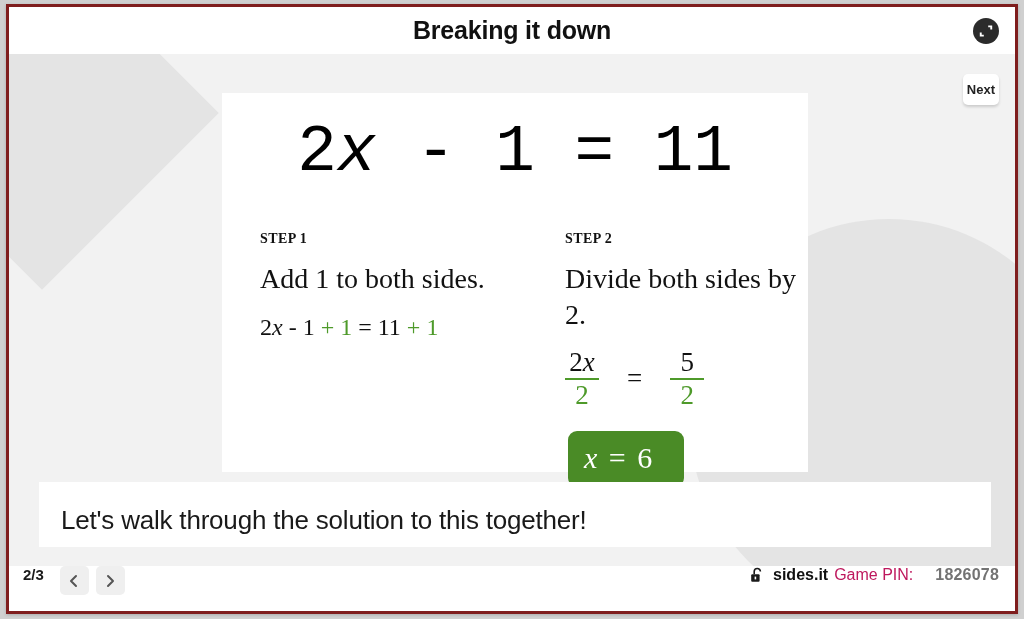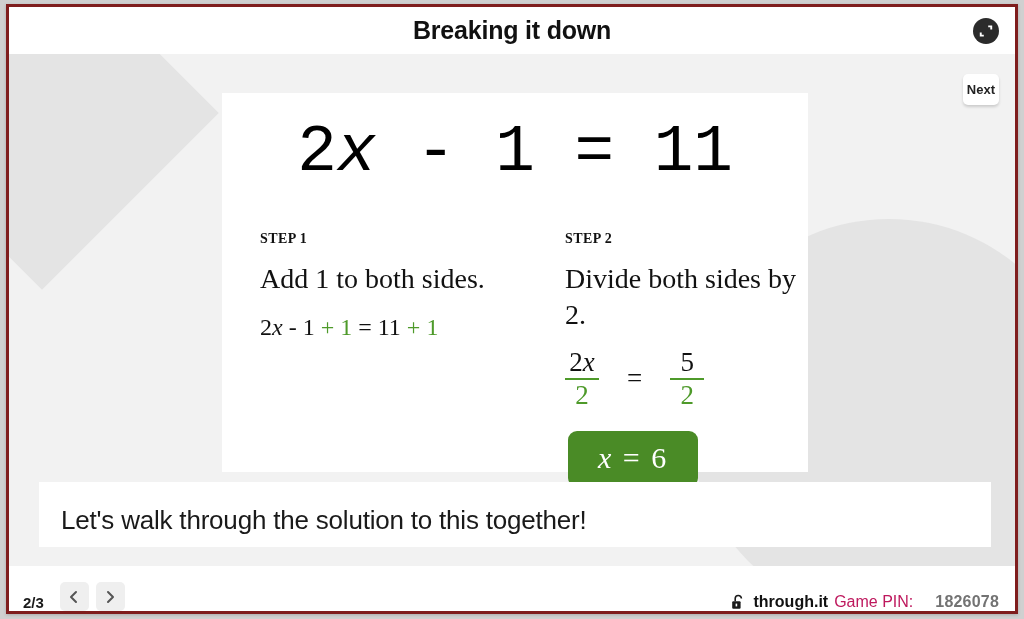--- a/index.html
+++ b/index.html
@@ -211,21 +211,21 @@
   
   .answer-pill {
     display: inline-block;
     margin-top: 21px;
     margin-left: 3px;
     background: #4a8b26;
     border-radius: 9px;
     color: #ffffff;
     font-family: "Liberation Serif", "DejaVu Serif", serif;
     font-size: 30px;
-    padding: 10px 30px 12px 30px;
+    padding: 10px 30px 12px 16px;
     letter-spacing: 2px;
   }
   .answer-pill .v { font-style: italic; }
 
   
   .caption {
     position: absolute;
     left: 30px;
     top: 428px;
     width: 952px;
@@ -245,23 +245,23 @@
 
   
   .bottombar {
     position: absolute;
     left: 0;
     bottom: 0;
     width: 100%;
     height: 45px;
     background: #ffffff;
     display: flex;
-    align-items: flex-end;
+    align-items: flex-start;
     box-sizing: border-box;
-    padding: 0 16px 0 14px;
+    padding: 0 16px 8px 14px;
   }
   .page-count {
     font-size: 15px;
     font-weight: bold;
     color: #1a1a1a;
     margin-right: 16px;
   }
   .navbtn {
     width: 29px;
     height: 29px;
@@ -376,20 +376,20 @@
       <div class="spacer"></div>
 
       <div class="pin-group">
         <span class="lock-icon">
           <svg width="15" height="17" viewBox="0 0 15 17" aria-hidden="true">
             <path d="M4.2 7.2 V4.6 a3.1 3.1 0 0 1 6.2 0" fill="none" stroke="#1a1a1a" stroke-width="1.6"></path>
             <rect x="1.2" y="7.2" width="8.4" height="7.6" rx="1.1" fill="#1a1a1a"></rect>
             <rect x="4.6" y="9.6" width="1.6" height="2.8" fill="#ffffff"></rect>
           </svg>
         </span>
-        <span class="brand">through.it</span>
+        <span class="brand">sides.it</span>
         <span class="pin-label">Game PIN:</span>
         <span class="pin-value">1826078</span>
       </div>
     </div>
 
   </div>
 </div>
 
 </body></html>

